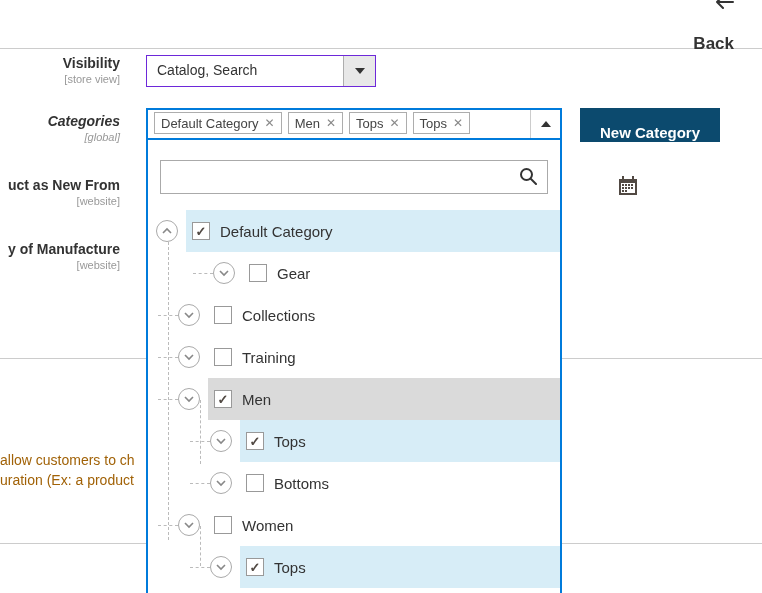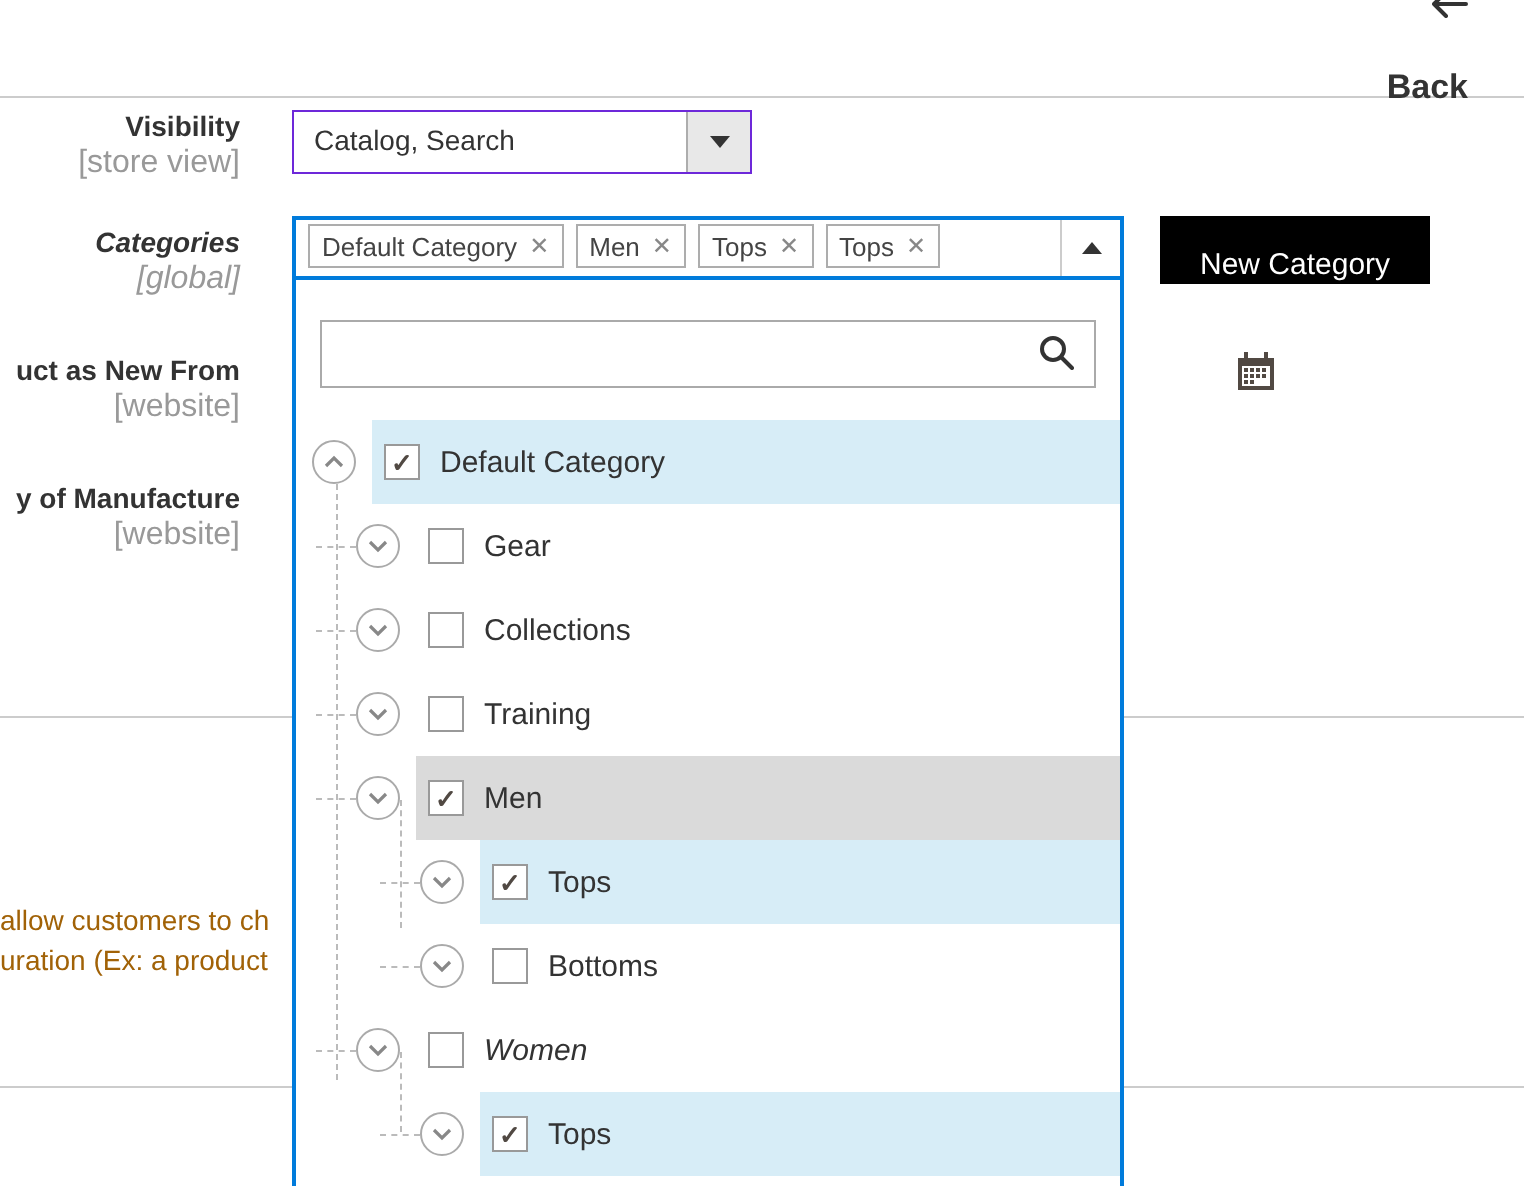--- a/index.html
+++ b/index.html
@@ -65,21 +65,21 @@
     width: 146px;
     text-align: right;
     padding-right: 26px;
   }
   .label-col .main {
     font-size: 14px;
     font-weight: 600;
     color: #333;
   }
   .label-col .sub {
-    font-size: 16px;
+    font-size: 11px;
     color: #999;
     margin-top: 2px;
   }
   .select-visibility {
     width: 230px;
     height: 32px;
     border: 1px solid #6d28d9;
     display: flex;
     align-items: stretch;
   }
@@ -216,24 +216,24 @@
   .hline {
     border-top: 1px dashed #bbb;
   }
 
   
   .new-cat-btn {
     position: absolute;
     left: 580px;
     top: 108px;
     height: 34px;
-    background: #000000;
+    background: #0c4a6e;
     color: #fff;
     font-size: 15px;
-    font-weight: 400;
+    font-weight: 700;
     border: none;
     padding: 16px 20px;
     cursor: pointer;
   }
 
   .cal-icon {
     position: absolute;
     left: 618px;
     top: 176px;
     cursor: pointer;
@@ -385,21 +385,21 @@
           <svg width="10" height="10" viewBox="0 0 10 10">
               <path d="M1 7 L5 3 L9 7" stroke="#888" stroke-width="1.6" fill="none"></path>
             </svg>
         </div>
         <div class="t-sel" style="flex:1; display:flex; align-items:center; height:100%; padding-left:6px;">
           <div class="cb checked"></div>
           <span class="t-label">Default Category</span>
         </div>
       </div>
 
-      <div class="tree-row" style="padding-left:10px;">
+      <div class="tree-row" style="padding-left:10px;margin-left:35px;">
         <div class="hline" style="width:20px;"></div>
         <div class="node-toggle chev">
           <svg width="10" height="10" viewBox="0 0 10 10">
               <path d="M1 3 L5 7 L9 3" stroke="#888" stroke-width="1.6" fill="none"></path>
             </svg>
         </div>
         <div style="flex:1; display:flex; align-items:center; height:100%; padding-left:6px;">
           <div class="cb"></div>
           <span class="t-label">Gear</span>
         </div>
@@ -470,21 +470,21 @@
         </div>
       </div>
 
       <div class="tree-row" style="padding-left:10px;">
         <div class="hline" style="width:20px;"></div>
         <div class="node-toggle chev">
           <svg width="10" height="10" viewBox="0 0 10 10">
               <path d="M1 3 L5 7 L9 3" stroke="#888" stroke-width="1.6" fill="none"></path>
             </svg>
         </div>
-        <div style="flex:1; display:flex; align-items:center; height:100%; padding-left:6px;font-style:italic;">
+        <div style="flex:1; display:flex; align-items:center; height:100%; padding-left:6px;">
           <div class="cb"></div>
           <span class="t-label">Women</span>
         </div>
       </div>
 
       <div class="tree-row" style="padding-left:42px;">
         <div class="hline" style="width:20px;"></div>
         <div class="node-toggle chev">
           <svg width="10" height="10" viewBox="0 0 10 10">
               <path d="M1 3 L5 7 L9 3" stroke="#888" stroke-width="1.6" fill="none"></path>

